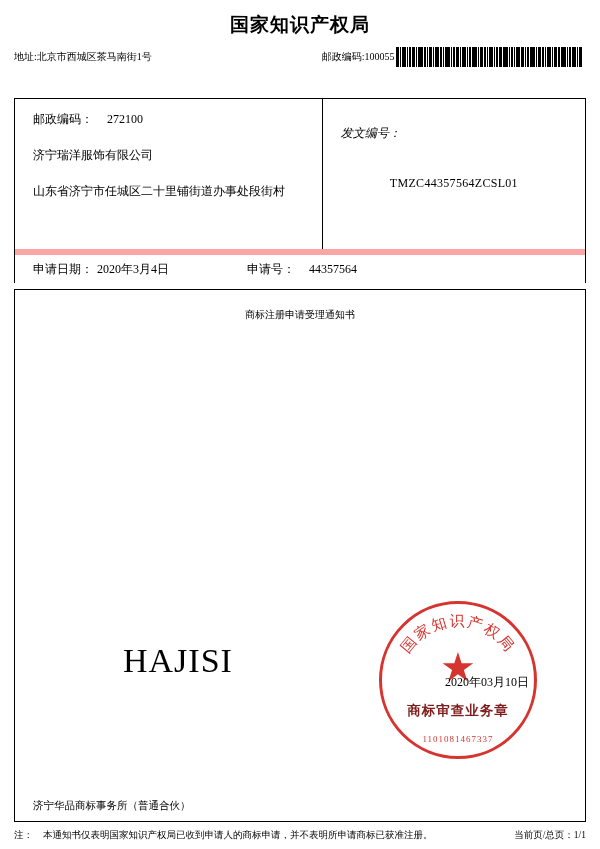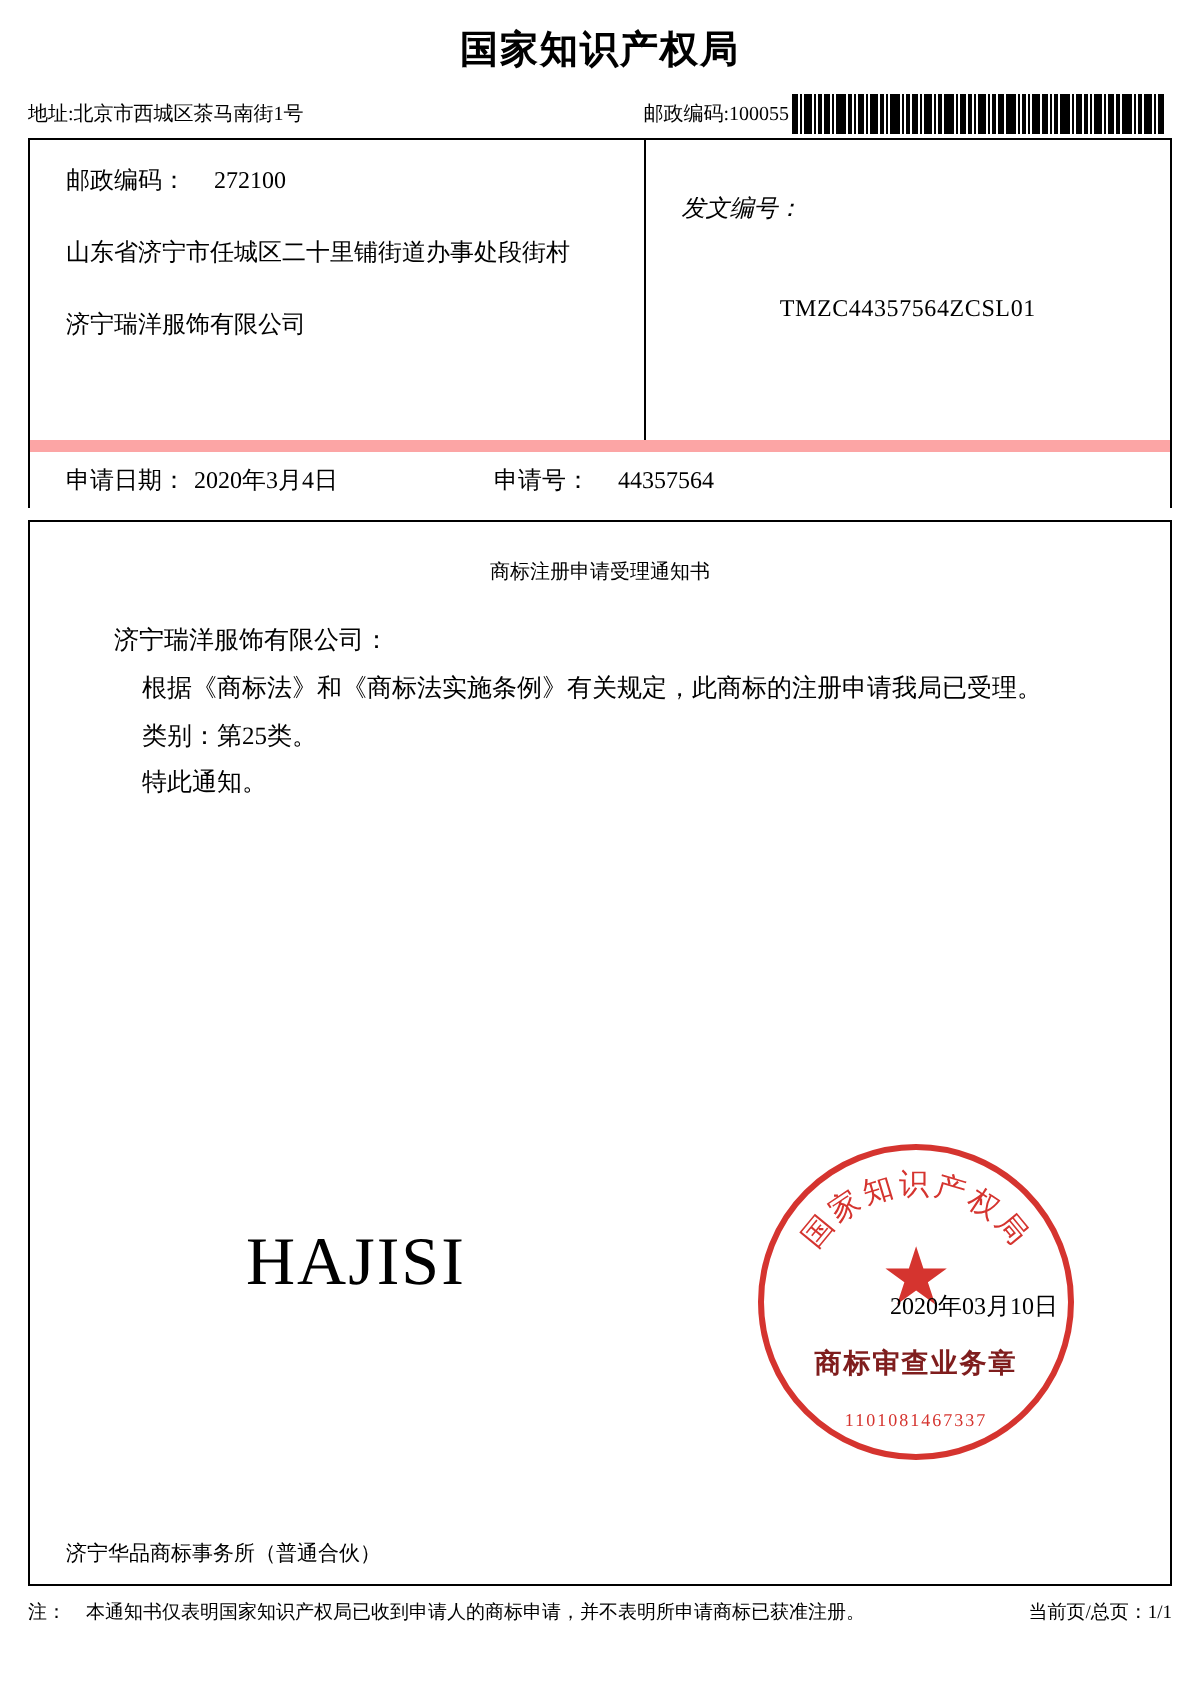--- a/index.html
+++ b/index.html
@@ -57,20 +57,21 @@
   }
   .barcode span {
     display: block;
     background: #000;
     height: 100%;
     margin-right: 1px;
   }
   .table-outer {
     border: 1px solid #000;
     border-bottom: none;
+    margin-top: 29px;
   }
   .row-top {
     display: flex;
     height: 150px;
   }
   .cell-left {
     width: 54%;
     border-right: 1px solid #000;
     box-sizing: border-box;
     padding: 14px 18px;
@@ -293,44 +294,38 @@
       <span style="width:3px"></span>
     </div>
   </div>
 
   <div class="table-outer">
     <div class="row-top">
       <div class="cell-left">
         <div class="line">
           <span class="zip-label">邮政编码：</span><span>272100</span>
         </div>
+        <div class="line">济宁瑞洋服饰有限公司</div>
         <div class="line">山东省济宁市任城区二十里铺街道办事处段街村</div>
-        <div class="line">济宁瑞洋服饰有限公司</div>
       </div>
       <div class="cell-right">
         <div class="dispatch-label">发文编号：</div>
         <div class="dispatch-no">TMZC44357564ZCSL01</div>
       </div>
     </div>
     <div class="row-mid">
       <span class="appdate-label">申请日期：</span>
       <span class="appdate-val">2020年3月4日</span>
       <span class="appno-label">申请号：</span>
       <span>44357564</span>
     </div>
   </div>
 
   <div class="body-box">
     <div class="body-title">商标注册申请受理通知书</div>
-    <div class="body-para">
-      <div class="indent1">济宁瑞洋服饰有限公司：</div>
-      <div class="indent2">根据《商标法》和《商标法实施条例》有关规定，此商标的注册申请我局已受理。</div>
-      <div class="indent2">类别：第25类。</div>
-      <div class="indent2">特此通知。</div>
-    </div>
 
     <div class="mark-text">HAJISI</div>
 
     <div class="seal-date">2020年03月10日</div>
 
     <div class="seal">
       <svg class="seal-arc" viewBox="0 0 152 152">
         <defs>
           <path id="arcpath" d="M 18,80 A 58,58 0 0 1 134,80"></path>
         </defs>

